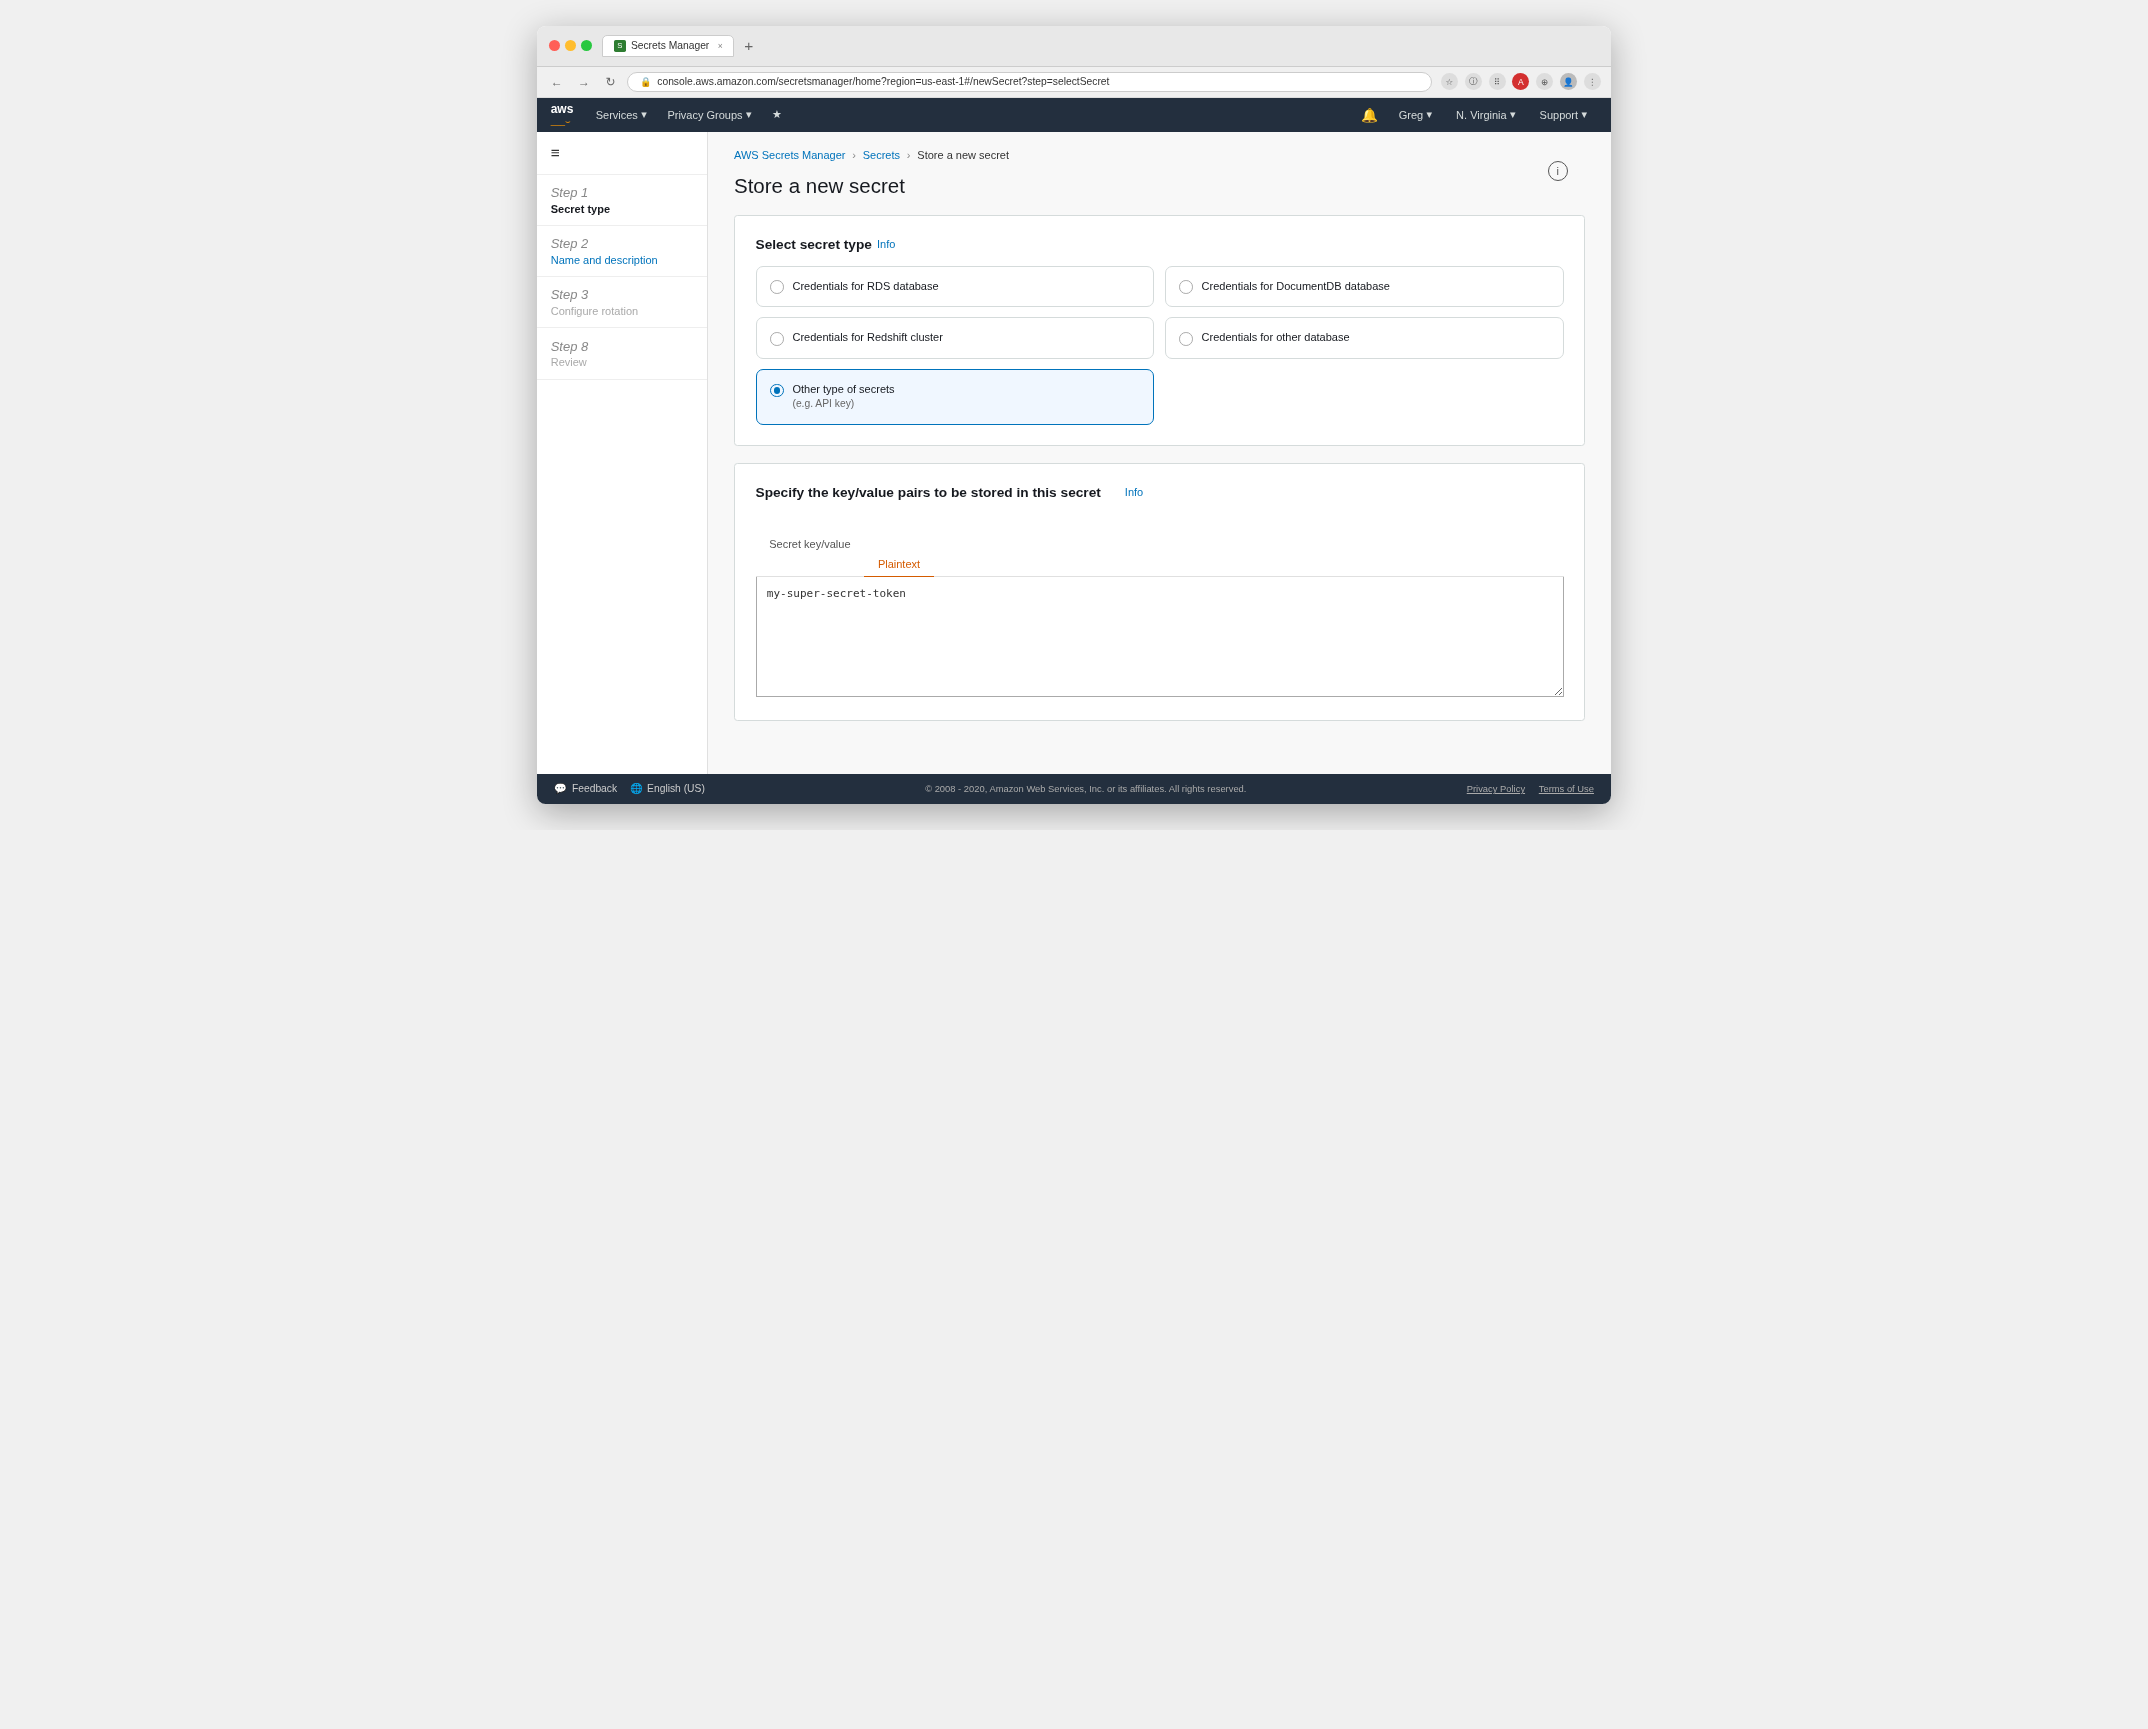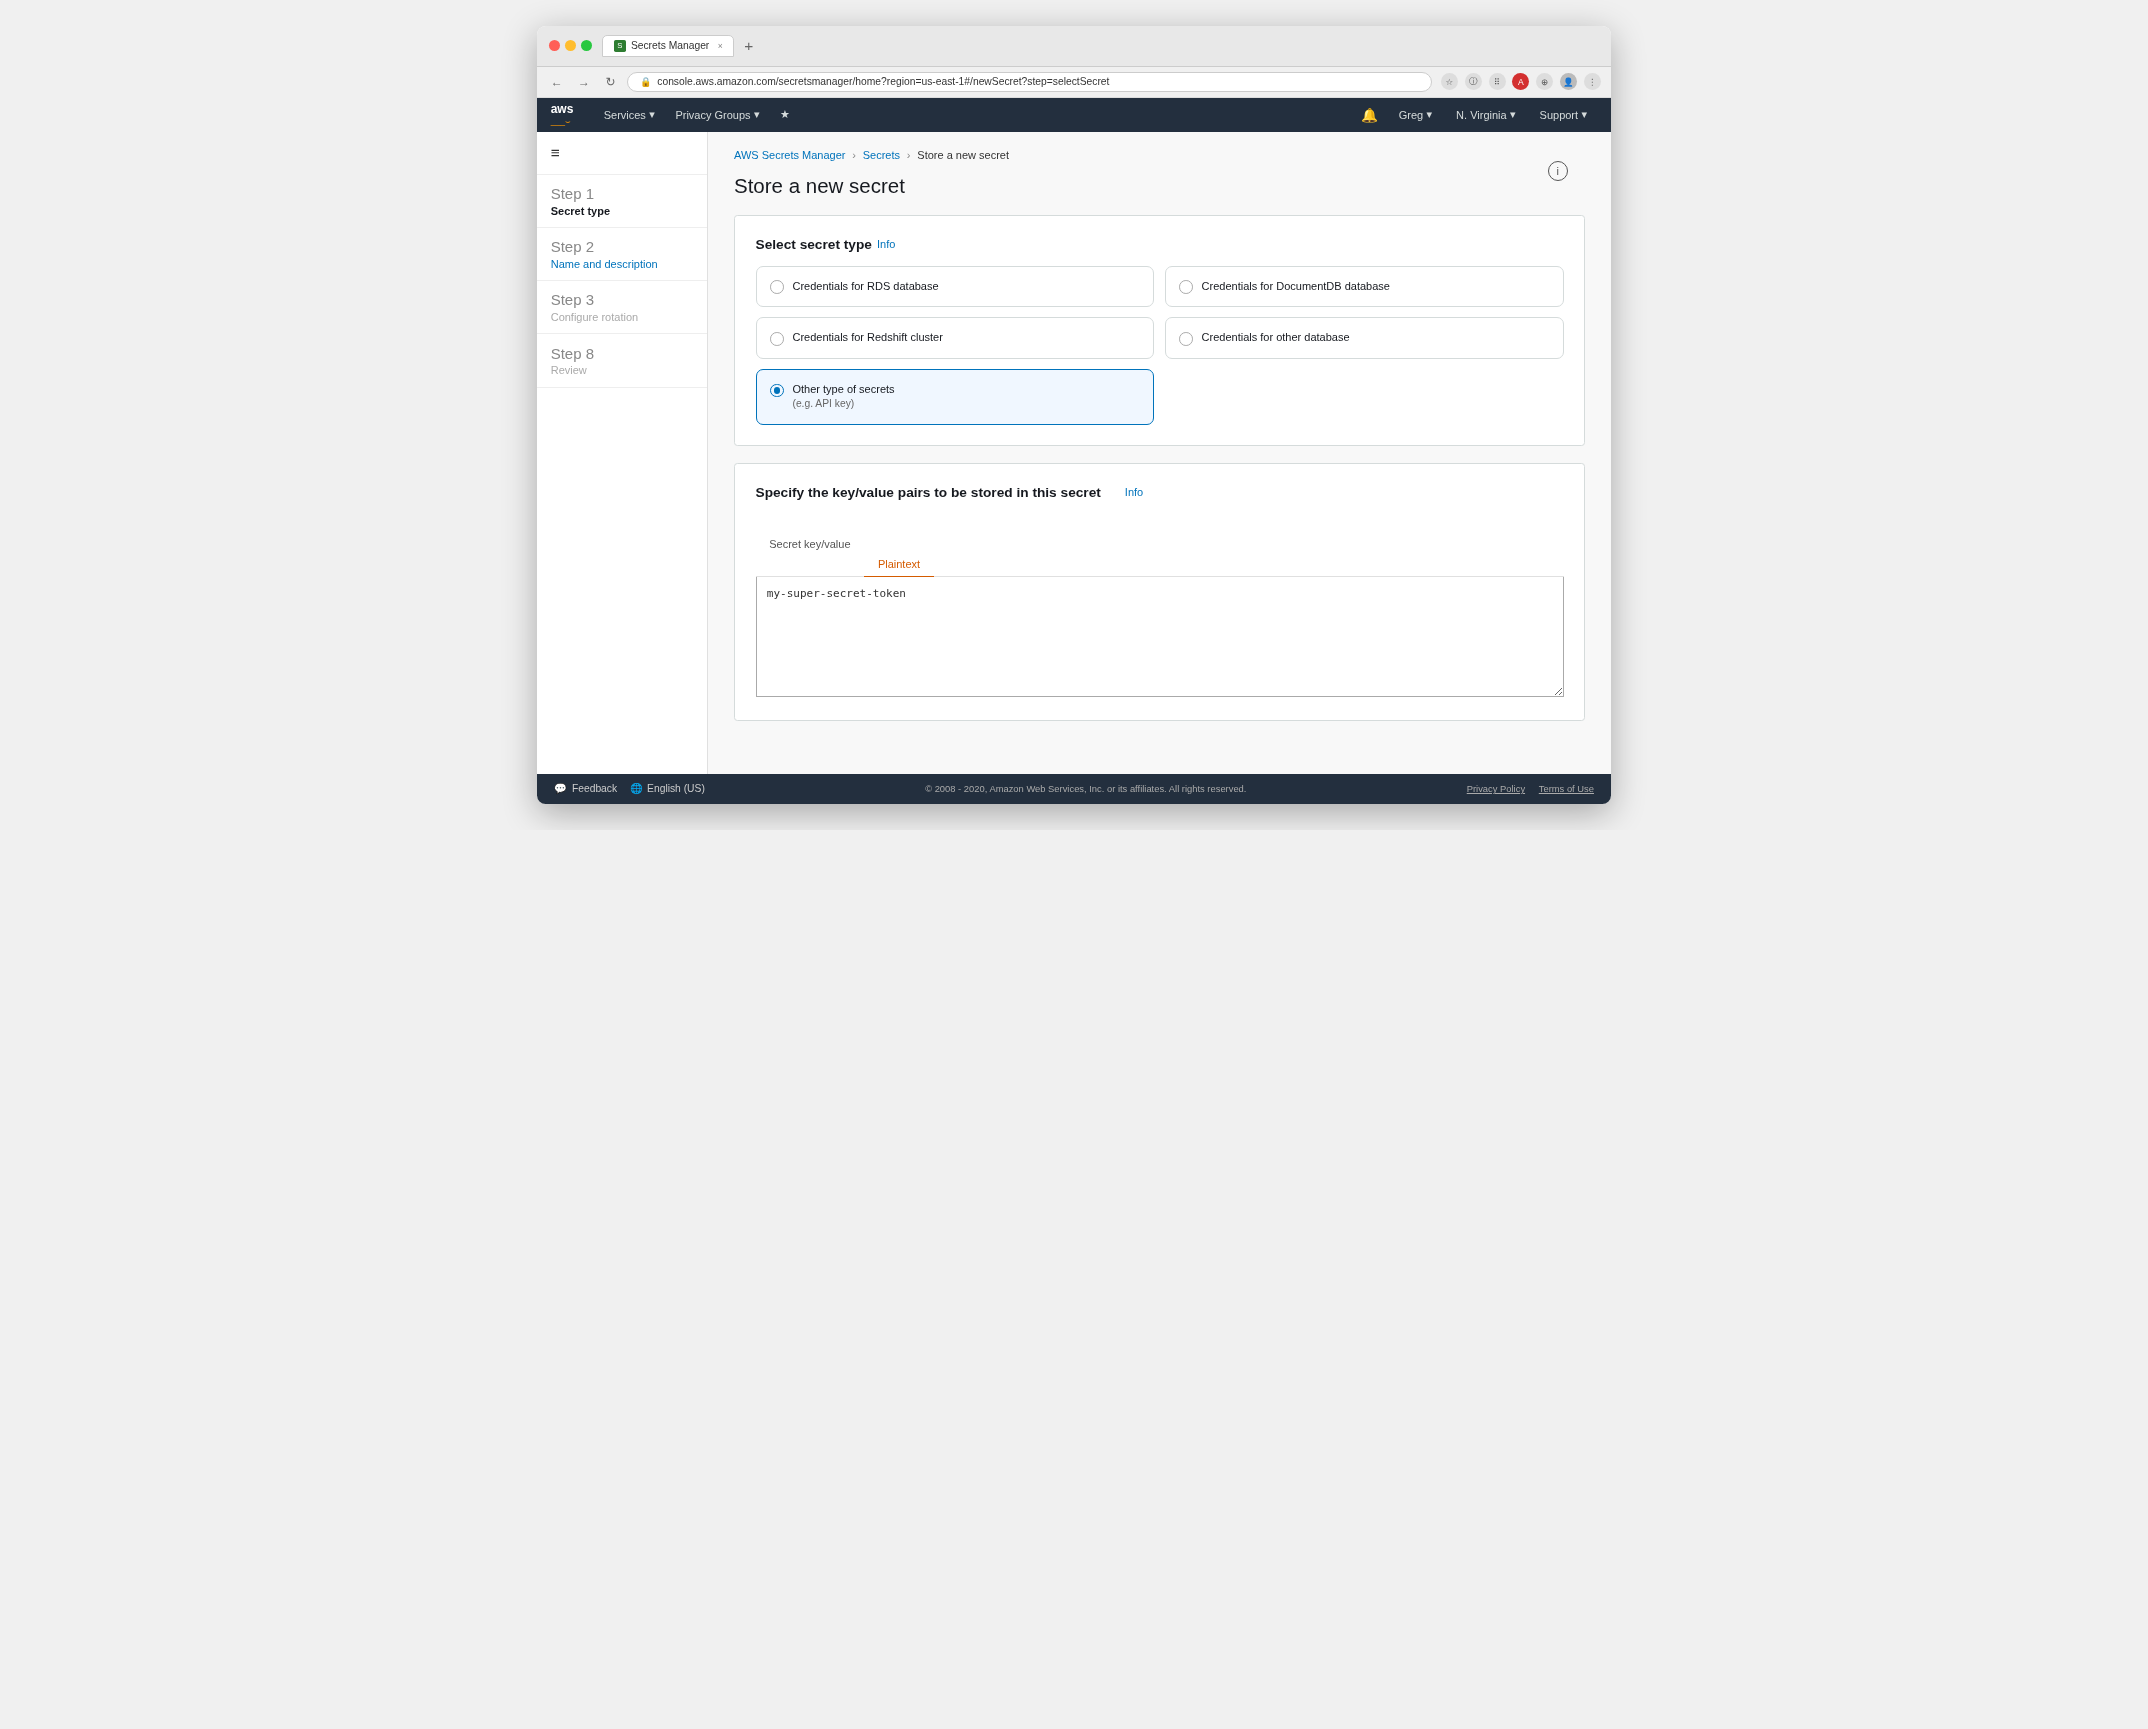--- a/index.html
+++ b/index.html
@@ -95,21 +95,21 @@
       background: #232f3e;
       padding: 0 13.7px;
       display: flex;
       align-items: center;
       height: 34px;
       gap: 0;
     }
     .aws-logo {
       display: flex;
       align-items: center;
-      margin-right: 20px;
+      margin-right: 12px;
     }
     .aws-logo-text {
       color: white;
       font-weight: bold;
       font-size: 12px;
       line-height: 1;
     }
     .aws-logo-smile {
       color: #ff9900;
       font-size: 8.6px;
@@ -153,23 +153,24 @@
       font-size: 15.4px;
       color: #333;
       cursor: pointer;
       border-bottom: 0.9px solid #eee;
     }
     .step-item {
       padding: 10.3px 13.7px;
       border-bottom: 0.9px solid #eee;
     }
     .step-label {
-      font-size: 15px;
+      font-size: 13px;
       color: #888;
       margin-bottom: 2.6px;
+      font-style: italic;
     }
     .step-name {
       font-size: 11px;
       color: #0073bb;
       cursor: pointer;
     }
     .step-name.active {
       color: #16191f;
       font-weight: 700;
     }

